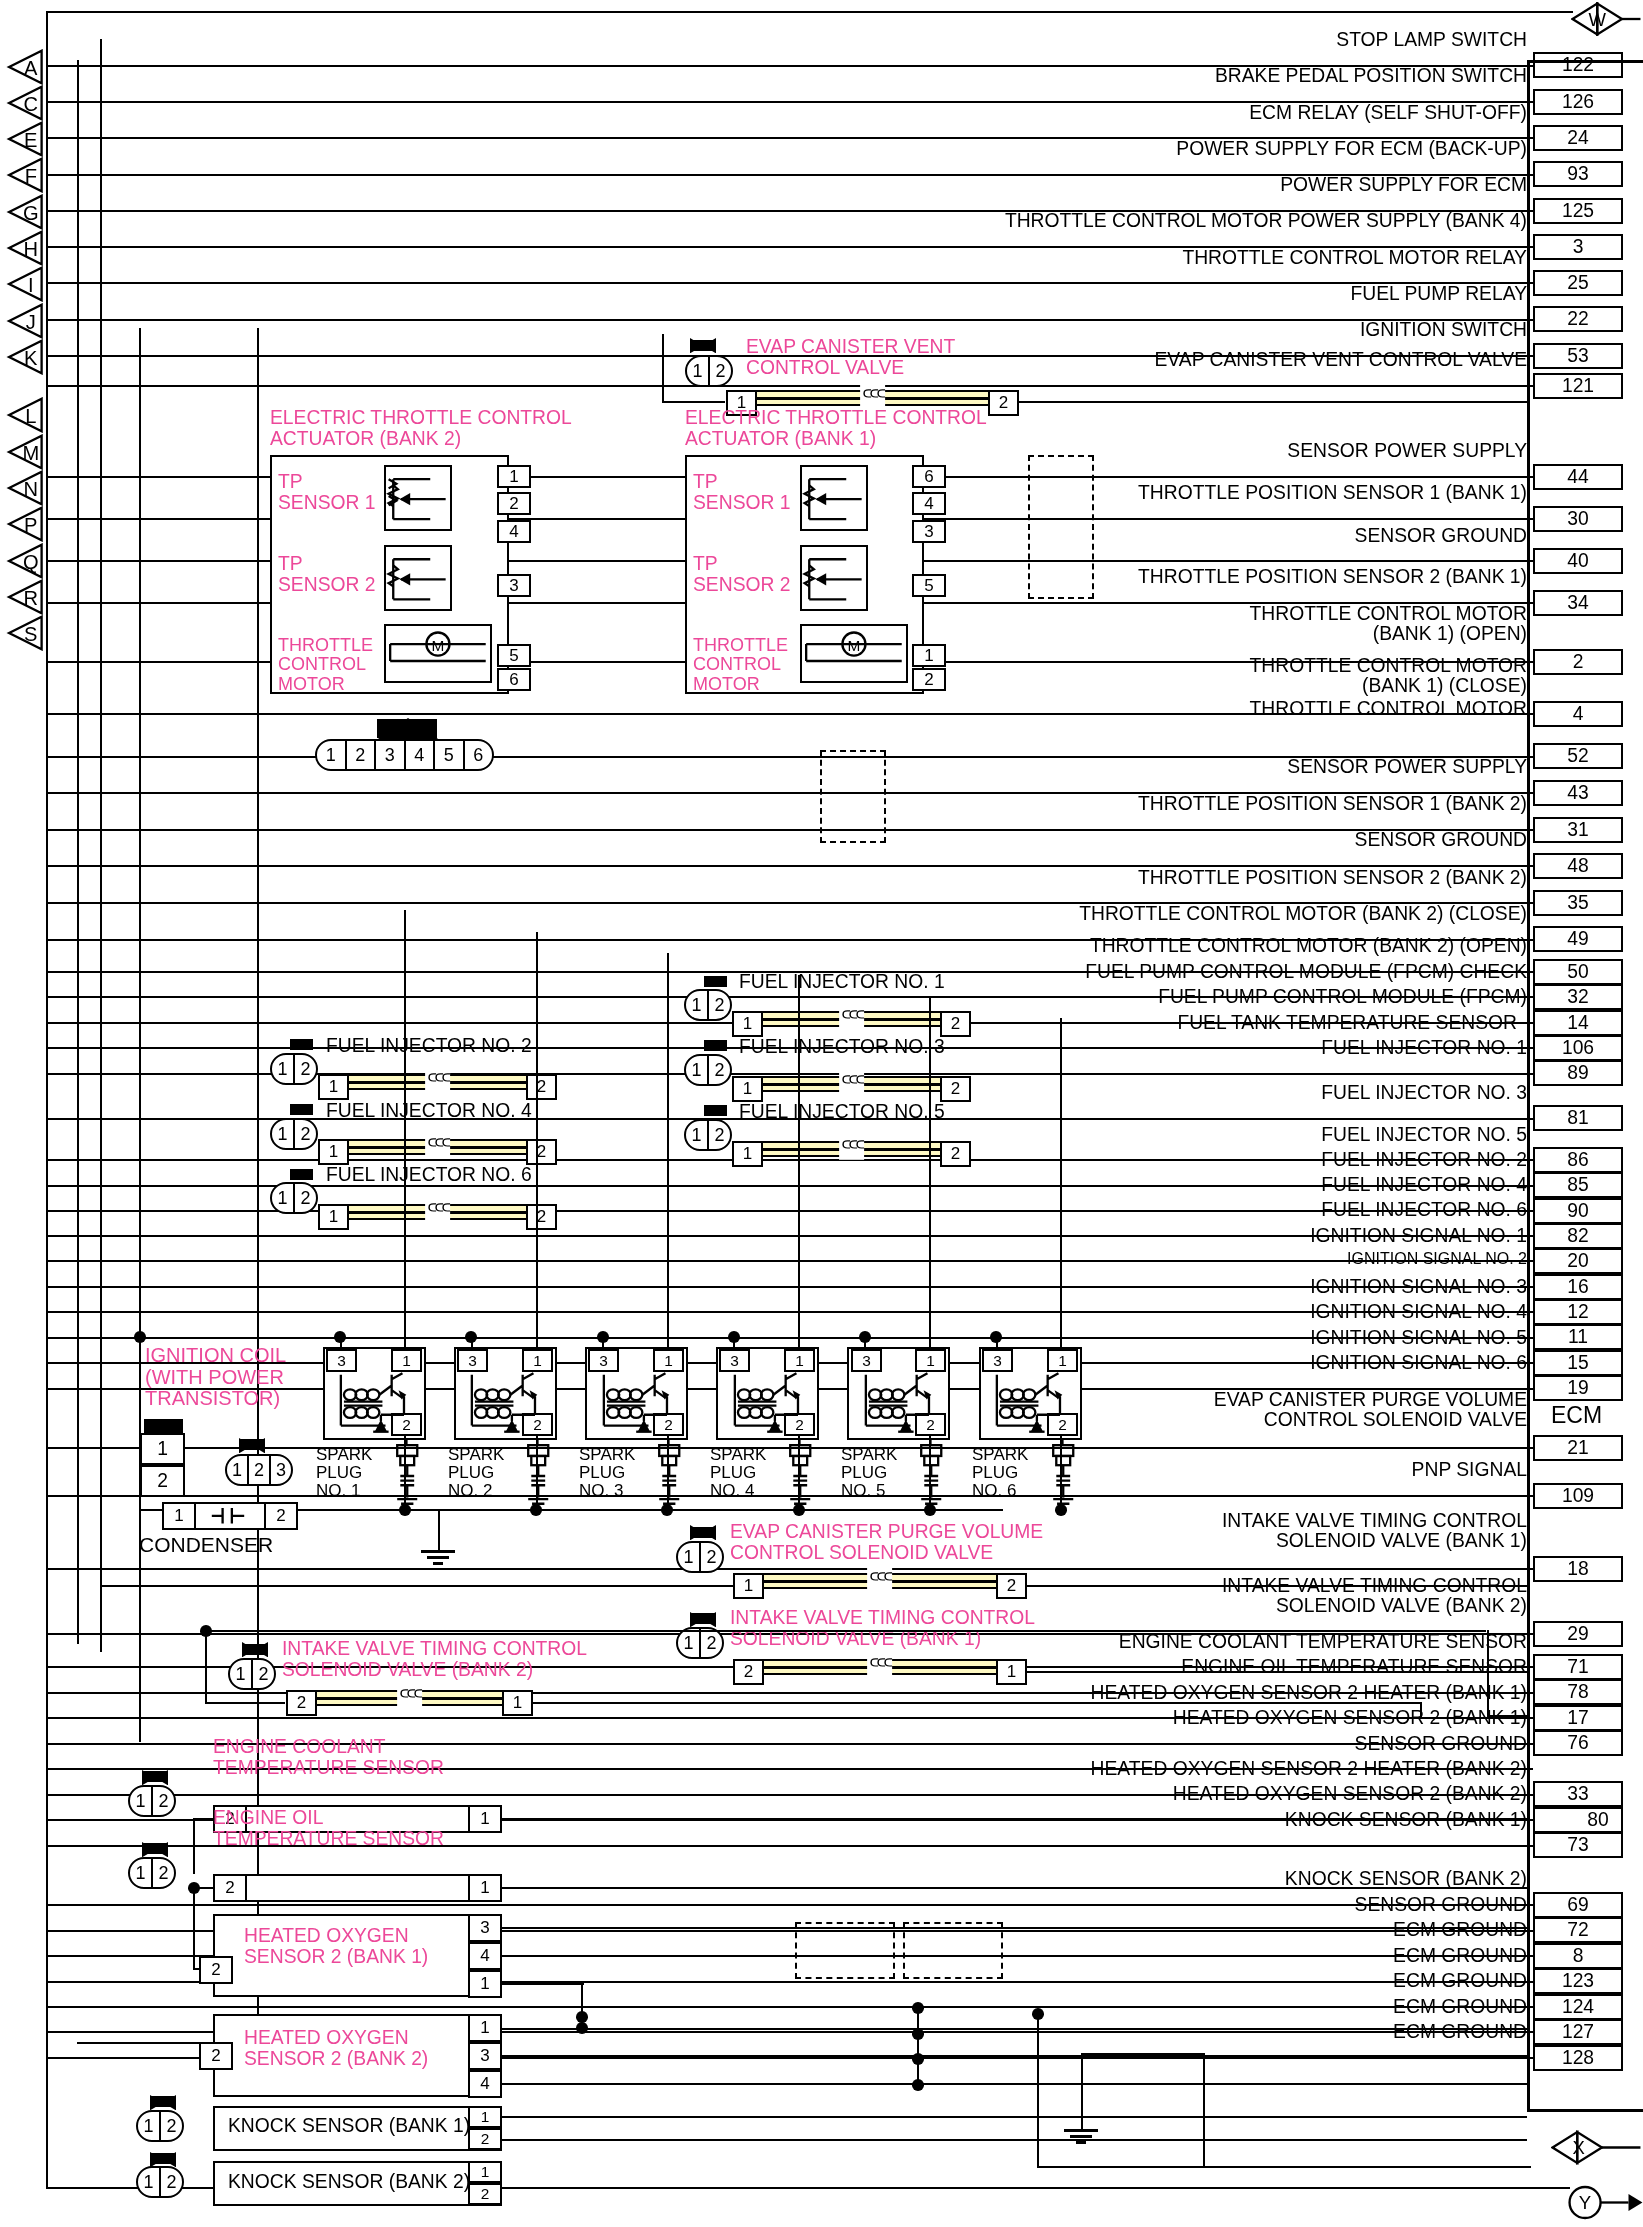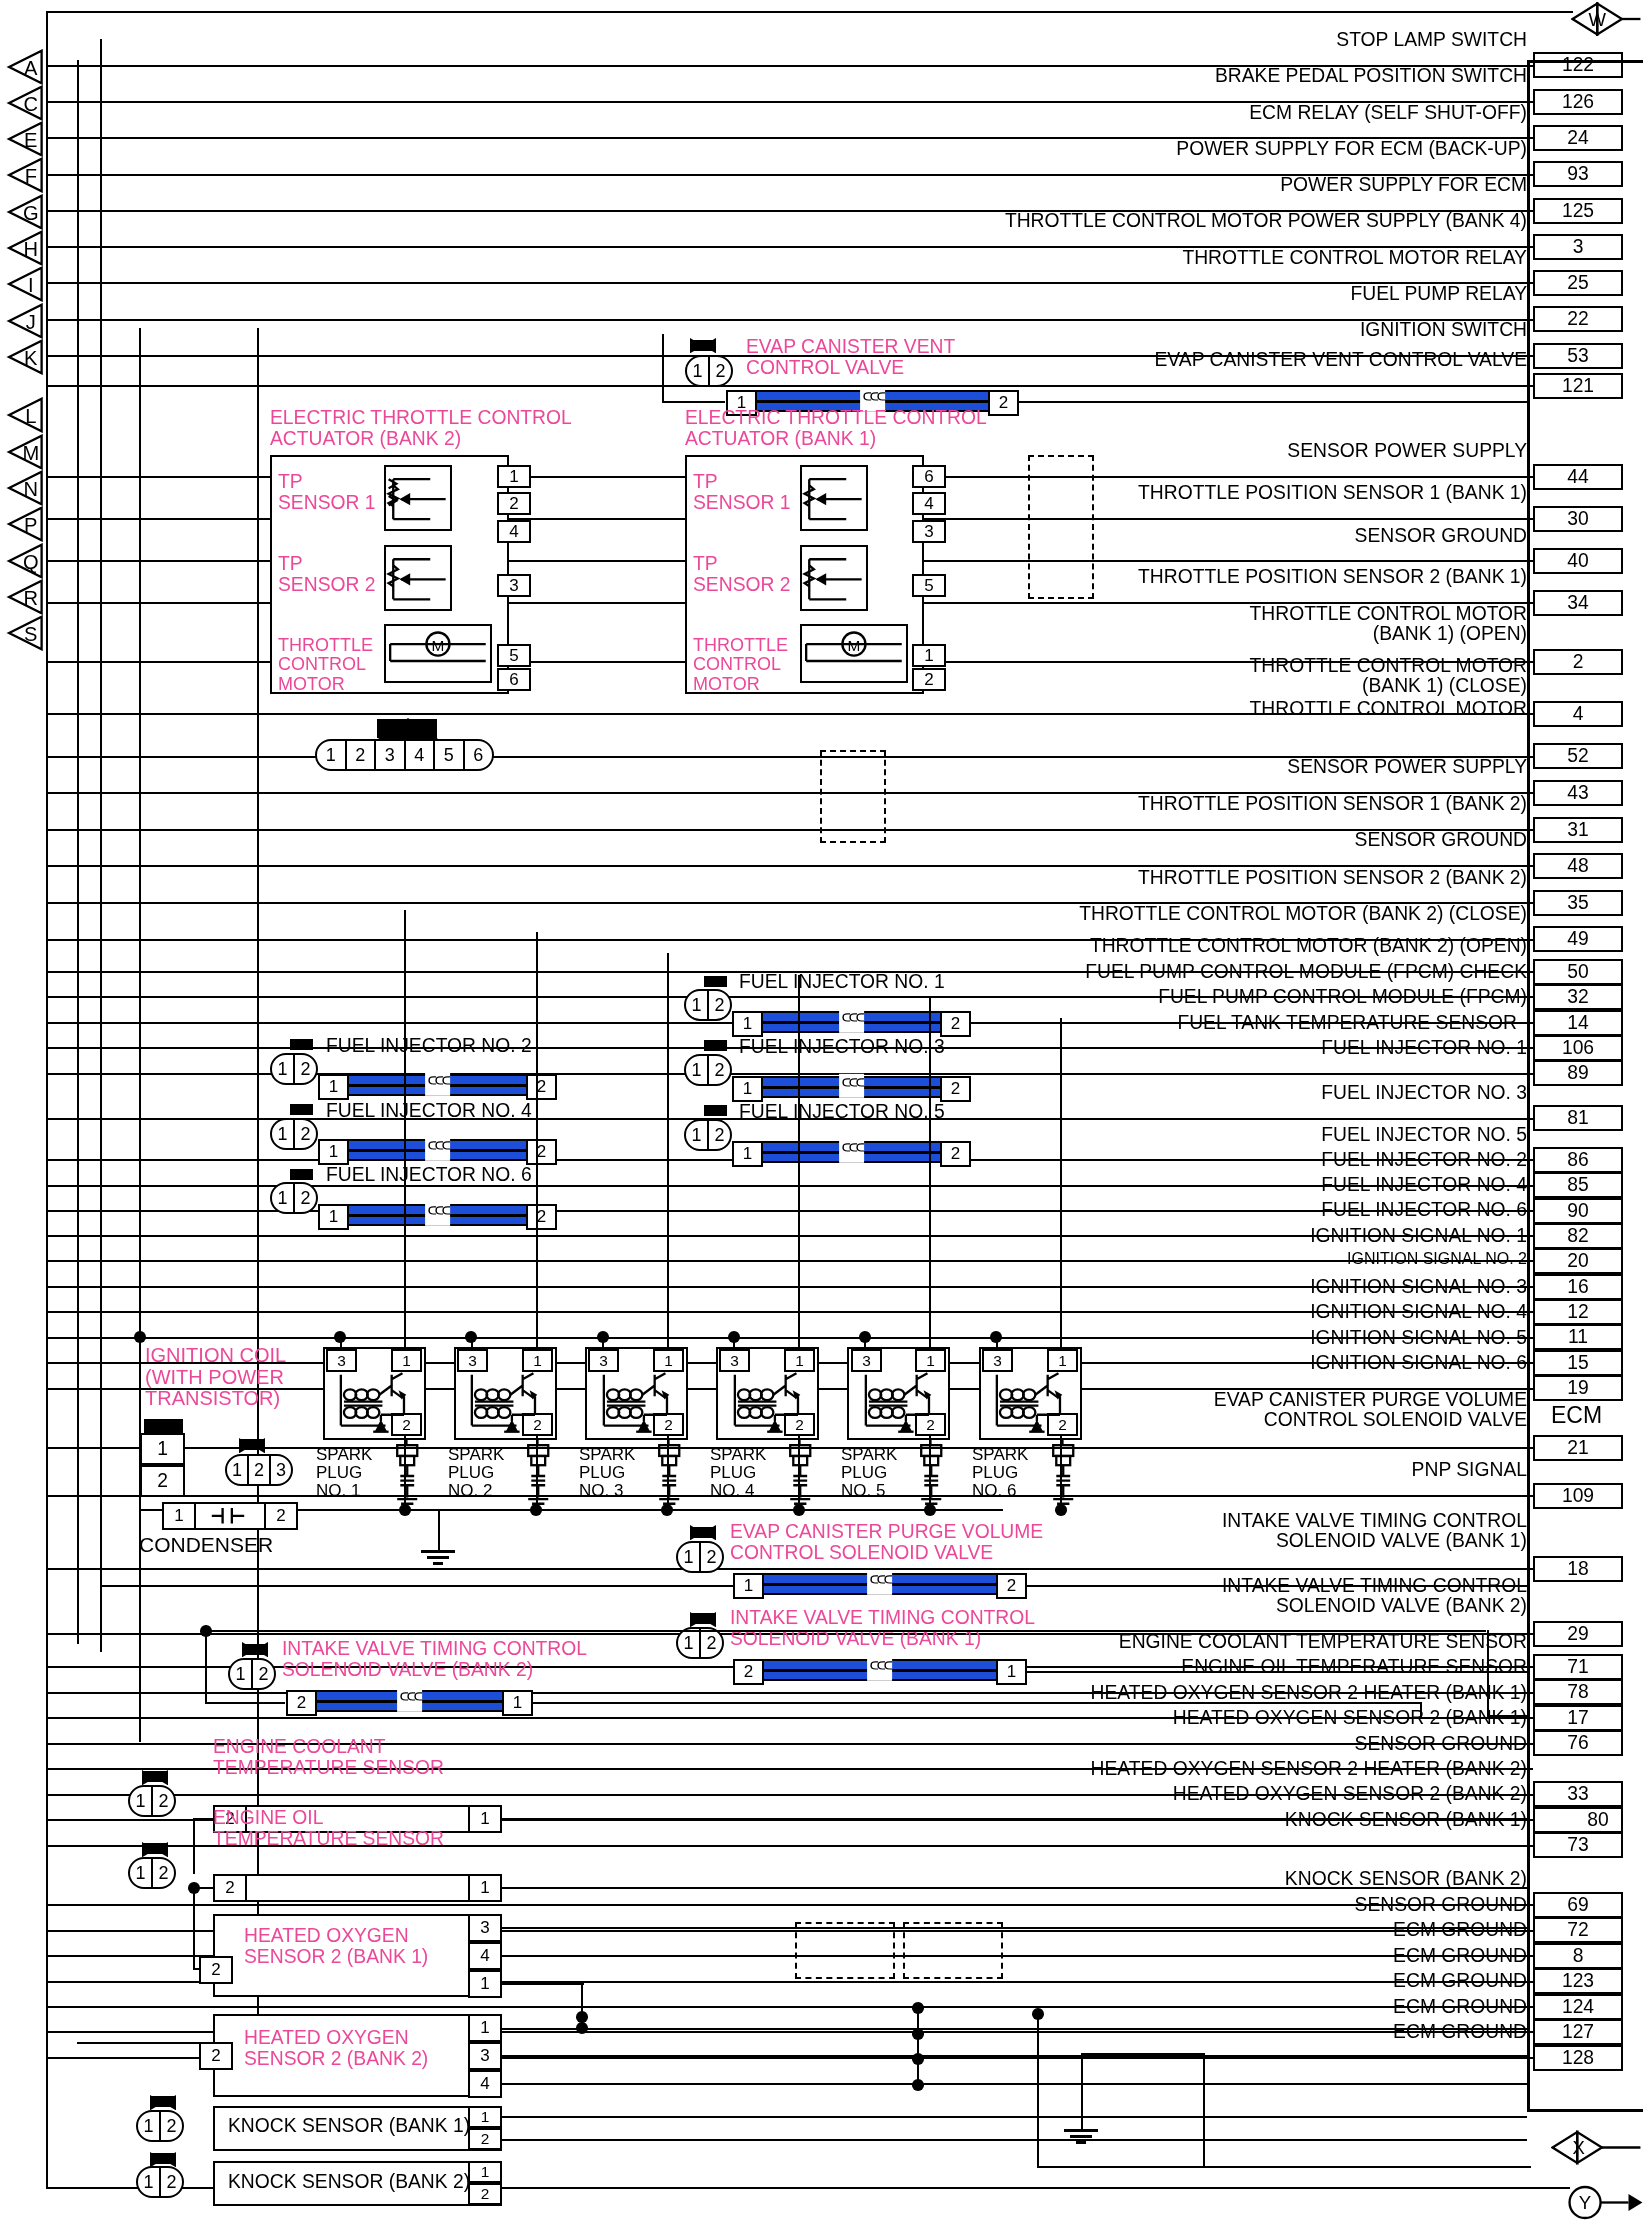--- a/index.html
+++ b/index.html
@@ -25,21 +25,21 @@
   
   .term{position:absolute;border:2.3px solid #000;background:#fff;
         display:flex;align-items:center;justify-content:center;
         font-size:17px;box-sizing:border-box;}
 
   
   .box{position:absolute;border:2.3px solid #000;background:#fff;box-sizing:border-box;}
   .boxlbl{position:absolute;font-size:19.3px;line-height:1.08;color:#ec4899;}
 
   
-  .solbar{position:absolute;border:2.3px solid #000;background:#1d4ed8;box-sizing:border-box;height:22px;}
+  .solbar{position:absolute;border:2.3px solid #000;background:#fef9c3;box-sizing:border-box;height:16px;}
   .solbar .inner{position:absolute;left:0;right:0;top:50%;height:2.3px;background:#000;margin-top:-0.8px;}
   .coilglyph{position:absolute;top:50%;left:50%;transform:translate(-50%,-55%);
              font-size:20px;background:#fff;padding:0 2.3px;letter-spacing:-3.1px;}
 
   
   .conn2{position:absolute;width:48px;height:32px;border:2.3px solid #000;border-radius:16px;
          background:#fff;display:flex;box-sizing:border-box;}
   .conn2 .p{flex:1;display:flex;align-items:center;justify-content:center;font-size:18px;}
   .conn2 .p:first-child{border-right:2.3px solid #000;}
   .conncap{position:absolute;width:23px;height:10.8px;background:#000;}

